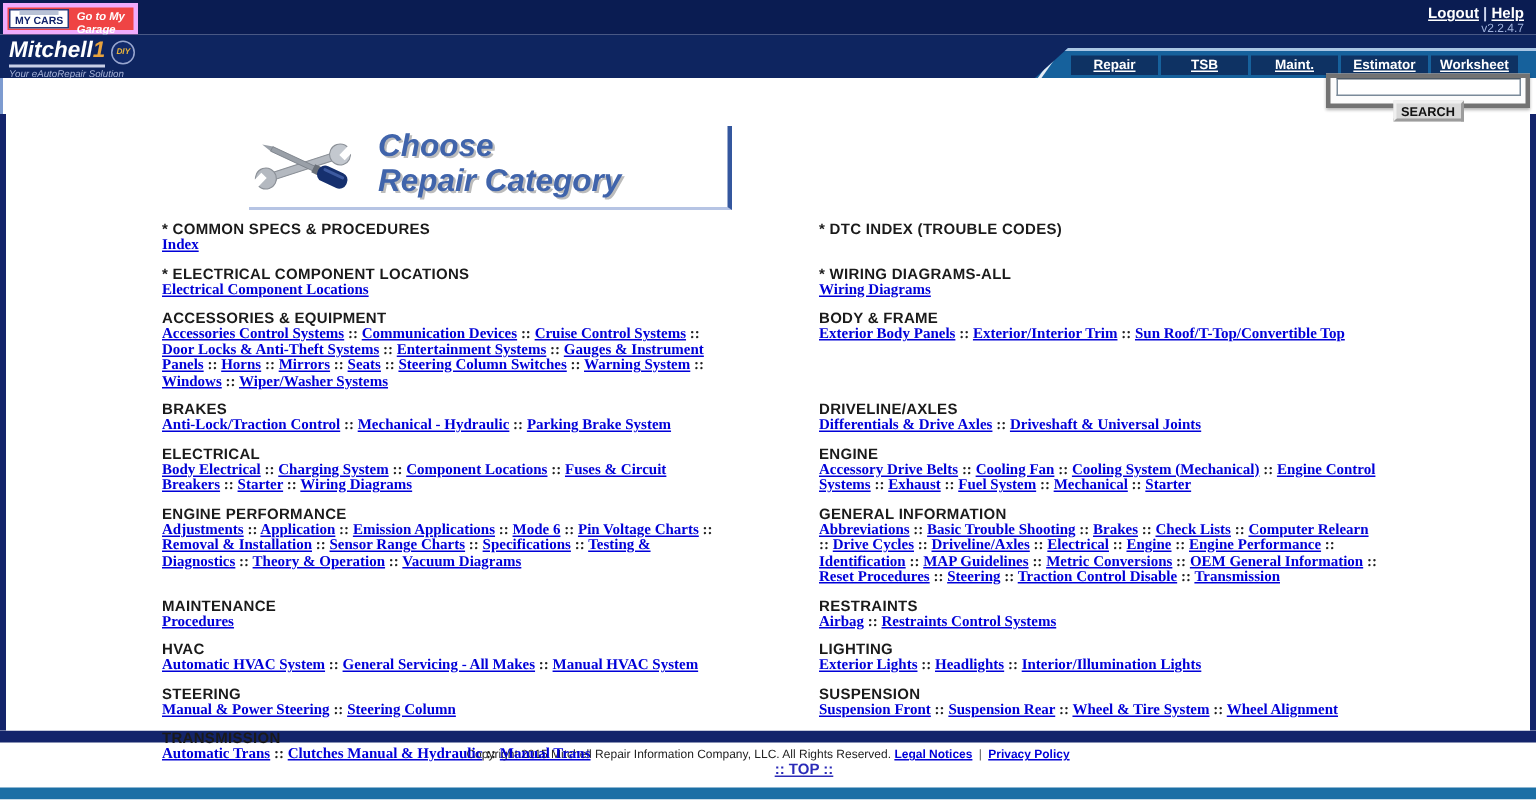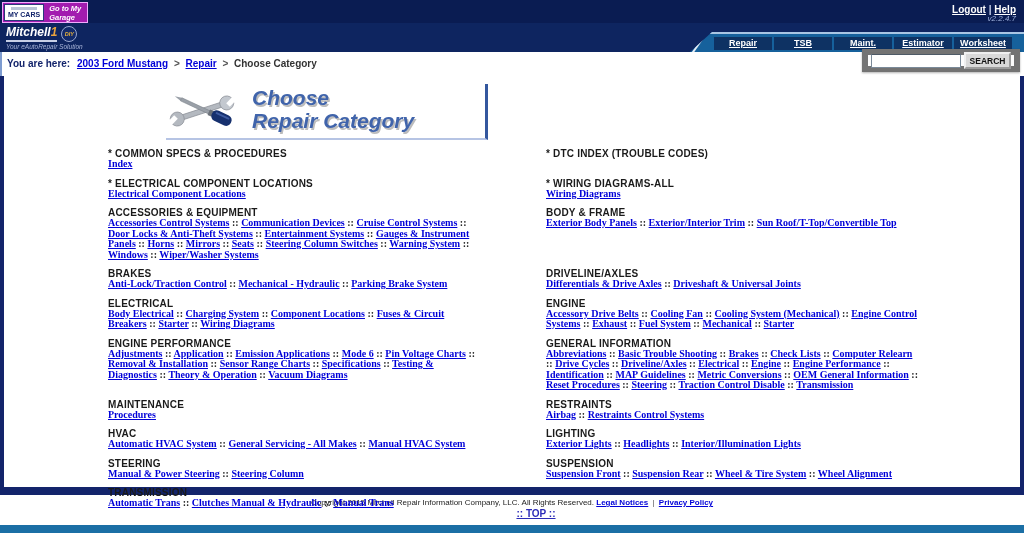--- a/index.html
+++ b/index.html
@@ -7,42 +7,42 @@
   body {
     width:1024px; height:533px; overflow:hidden; position:relative;
     font-family:"Liberation Sans", sans-serif; background:#fff;
   }
   a { text-decoration:underline; cursor:pointer; }
 
   
   .top-strip { height:23px; background:#0a1c52; position:relative; }
   .mycars {
     position:absolute; left:2px; top:2px; height:21px; display:flex;
-    background:#a21caf; border:1px solid #f0abfc; cursor:pointer;
+    background:#ef4444; border:3px solid #f0abfc; cursor:pointer;
   }
   .plate {
     background:#fff; border:1px solid #2a3a7a; margin:1px; padding:0 3px;
     display:flex; flex-direction:column; justify-content:center; align-items:center;
   }
   .plate-top { width:26px; height:3px; background:#b9c2d6; margin-bottom:1px; }
   .plate-label { font-size:7px; font-weight:bold; color:#13246b; letter-spacing:0; }
   .mycars-label {
     color:#fff; font-style:italic; font-weight:bold; font-size:7.5px; line-height:8.5px;
     padding:2px 4px 0 4px; width:42px;
   }
   .userlinks { position:absolute; top:4px; right:8px; font-size:10px; font-weight:bold; color:#cdd6ee; }
   .userlinks a { color:#fff; }
-  .version { position:absolute; top:14px; right:8px; font-size:8px; font-style:italic; color:#9fb2dd; }
+  .version { position:absolute; top:14px; right:8px; font-size:8px; color:#9fb2dd; }
 
   
   .logo-bar { height:29px; background:#0e2560; position:relative; }
   .logo { position:absolute; left:6px; top:2px; cursor:pointer; }
   .logo-main { display:flex; align-items:center; gap:4px; }
   .logo-text {
-    font-size:12px; font-weight:bold; font-style:italic; color:#fff;
+    font-size:15px; font-weight:bold; font-style:italic; color:#fff;
     border-bottom:2px solid #c7cfe6; padding-bottom:1px; letter-spacing:0;
   }
   .logo-one { color:#e8a33d; }
   .diy-badge {
     width:16px; height:16px; border-radius:50%; background:#122a6b; border:1px solid #98a6cf;
     color:#e8b23a; font-size:5.5px; font-weight:bold; font-style:italic;
     display:flex; align-items:center; justify-content:center;
   }
   .logo-tag { font-size:6.5px; color:#a8b4d8; margin-top:1px; font-style:italic; }
 
@@ -58,23 +58,23 @@
     text-decoration:underline; text-align:center; line-height:13px; cursor:pointer;
   }
 
   
   .sub-bar { height:24px; background:#fff; position:relative; border-left:2px solid #7d9bd0; }
   .breadcrumb { position:absolute; left:5px; top:6px; font-size:10px; font-weight:bold; color:#333; white-space:nowrap; }
   .bc-prefix { color:#13246b; margin-right:4px; }
   .breadcrumb a { color:#0000d8; }
   .bc-sep { color:#555; margin:0 3px; }
   .search-panel {
-    position:absolute; right:4px; top:-3px; width:158px; height:23px; z-index:5;
-    background:#fcfcfc; border:6px solid #737373; box-shadow:0 1px 2px rgba(0,0,0,.3);
-    display:flex; align-items:center; gap:3px; padding:0 3px;
+    position:absolute; right:4px; top:-3px; width:136px; height:23px; z-index:5;
+    background:#fcfcfc; border:3px solid #737373; box-shadow:0 1px 2px rgba(0,0,0,.3);
+    display:flex; align-items:center; gap:3px; padding:0 3px;flex-direction:column;
   }
   .search-input { flex:1; height:14px; border:1px solid #7a8a99; border-top-color:#4e5a66; font-size:9px; padding:0 2px; min-width:10px; }
   .search-btn {
     width:47px; height:17px; background:#d9d9d9; border:2px outset #f0f0f0;
     font-size:8.5px; font-weight:bold; font-family:inherit; color:#111; padding:0; cursor:pointer;
   }
 
   
   .main-frame {
     height:411px; background:#fff; position:relative;
@@ -143,28 +143,20 @@
         <span class="tab">Repair</span>
         <span class="tab">TSB</span>
         <span class="tab">Maint.</span>
         <span class="tab">Estimator</span>
         <span class="tab">Worksheet</span>
       </div>
   </div>
 </div>
 
 <div class="sub-bar">
-  <div class="breadcrumb">
-    <span class="bc-prefix">You are here:</span>
-    <a>2003 Ford Mustang</a>
-    <span class="bc-sep">&gt;</span>
-    <a>Repair</a>
-    <span class="bc-sep">&gt;</span>
-    <span>Choose Category</span>
-  </div>
   <div class="search-panel">
     <input class="search-input" type="text" value="" style="">
     <button class="search-btn">SEARCH</button>
   </div>
 </div>
 
 <div class="main-frame">
   <div class="header-block">
     <span class="tools-icon">
       <svg width="72" height="44" viewBox="0 0 72 44">

